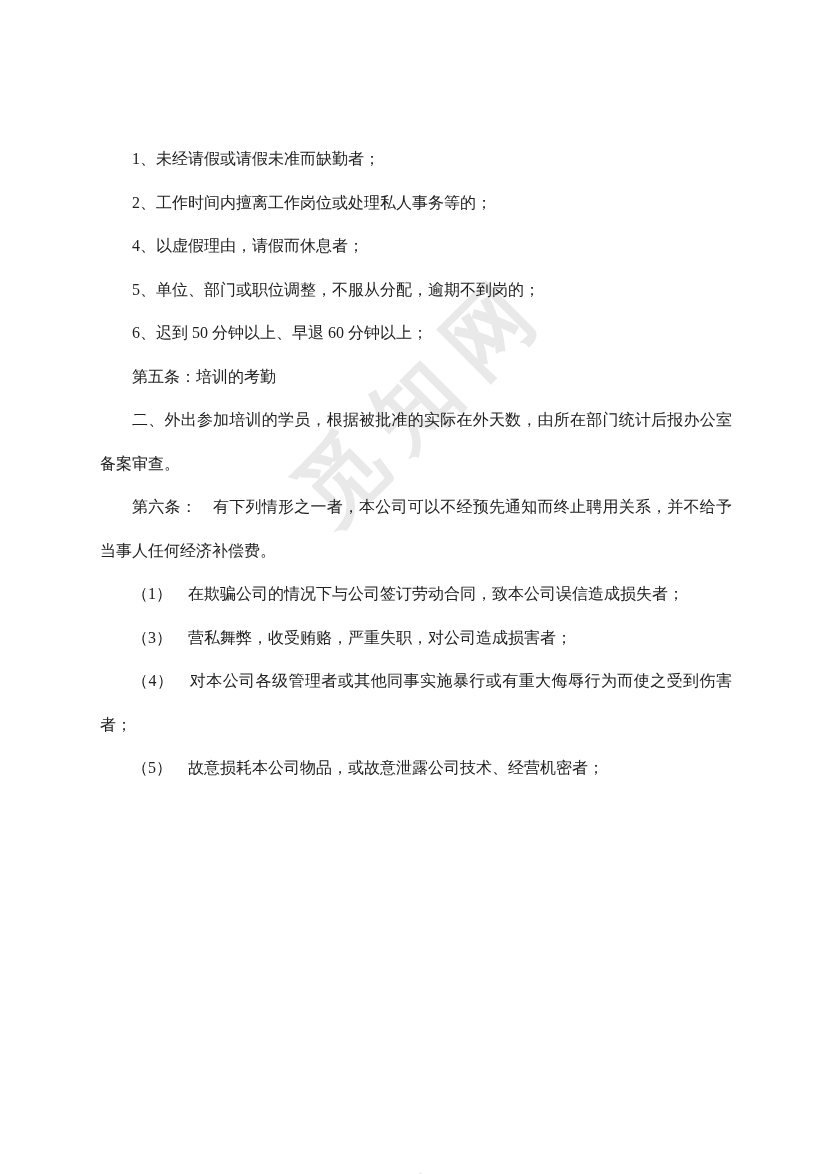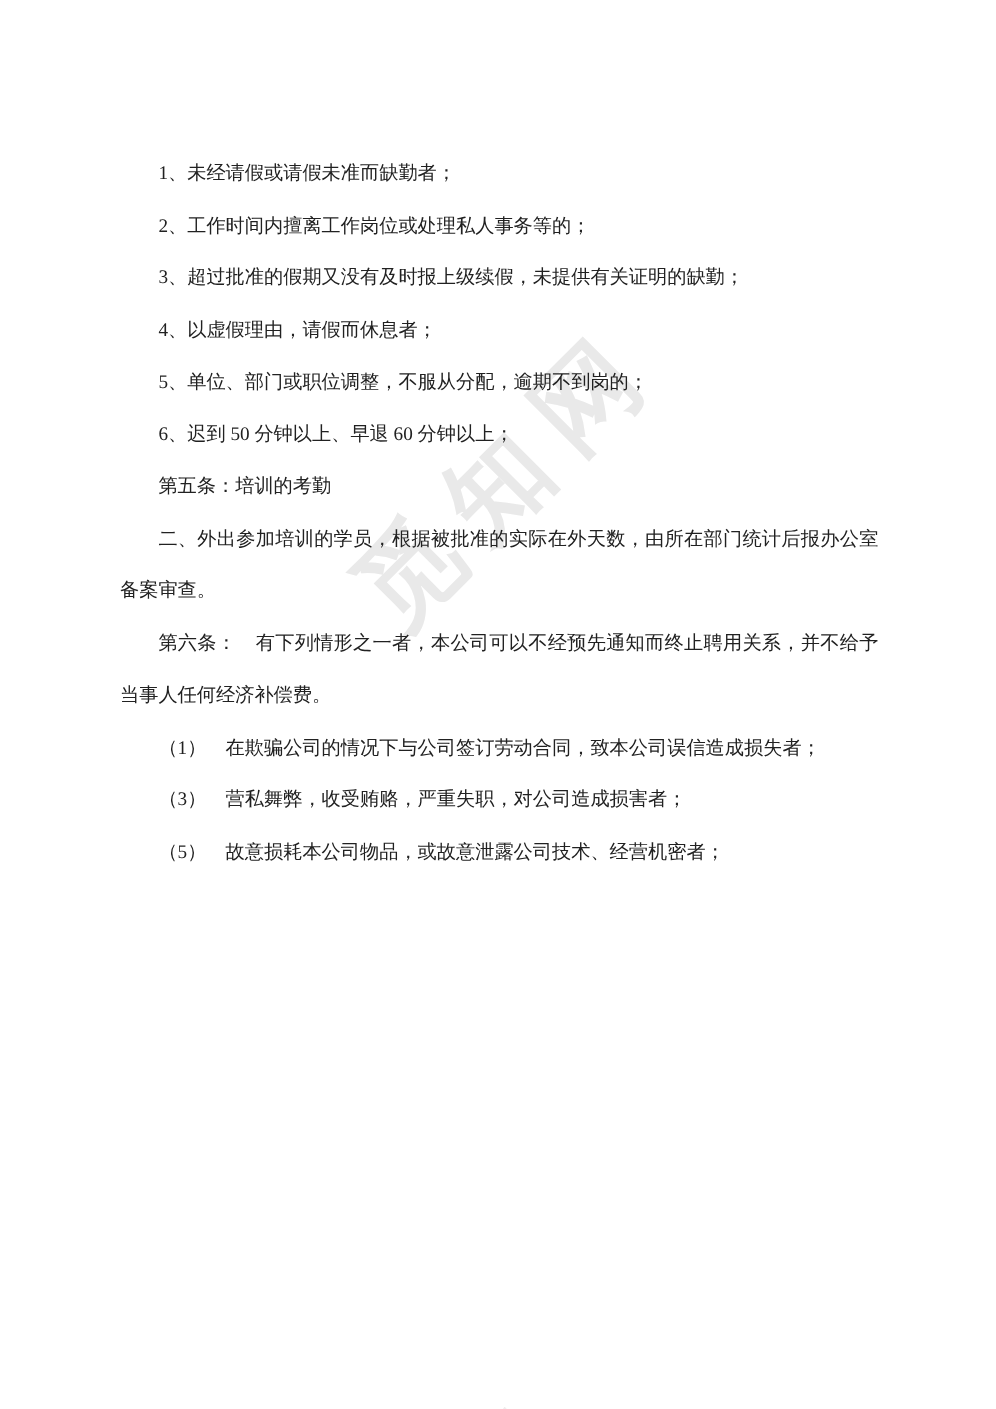--- a/index.html
+++ b/index.html
@@ -36,21 +36,21 @@
     left: 422px;
     top: 398px;
   }
   .watermark.bottom {
     left: 357px;
     top: 1290px;
   }
   .content {
     position: absolute;
     left: 100px;
-    top: 123px;
+    top: 137px;
     width: 632px;
     z-index: 1;
     color: #212121;
     font-size: 16px;
     line-height: 43.5px;
     text-align: justify;
   }
   .content p {
     margin: 0;
     padding: 0;
@@ -62,25 +62,25 @@
 
 <div class="page">
 
   <div class="watermark center">觅知网</div>
 
   <div class="watermark bottom">觅知网</div>
 
   <div class="content">
     <p>1、未经请假或请假未准而缺勤者；</p>
     <p>2、工作时间内擅离工作岗位或处理私人事务等的；</p>
-    <p>3、超过批准的假期又没有及时报上级续假，未提供有关证明的缺勤；</p>
     <p>4、以虚假理由，请假而休息者；</p>
     <p>5、单位、部门或职位调整，不服从分配，逾期不到岗的；</p>
     <p>6、迟到 50 分钟以上、早退 60 分钟以上；</p>
     <p>第五条：培训的考勤</p>
     <p>二、外出参加培训的学员，根据被批准的实际在外天数，由所在部门统计后报办公室备案审查。</p>
     <p>第六条：　有下列情形之一者，本公司可以不经预先通知而终止聘用关系，并不给予当事人任何经济补偿费。</p>
     <p>（1）　在欺骗公司的情况下与公司签订劳动合同，致本公司误信造成损失者；</p>
     <p>（3）　营私舞弊，收受贿赂，严重失职，对公司造成损害者；</p>
+    <p>（4）　对本公司各级管理者或其他同事实施暴行或有重大侮辱行为而使之受到伤害者；</p>
     <p>（5）　故意损耗本公司物品，或故意泄露公司技术、经营机密者；</p>
   </div>
 
 </div>
 
 </body></html>

